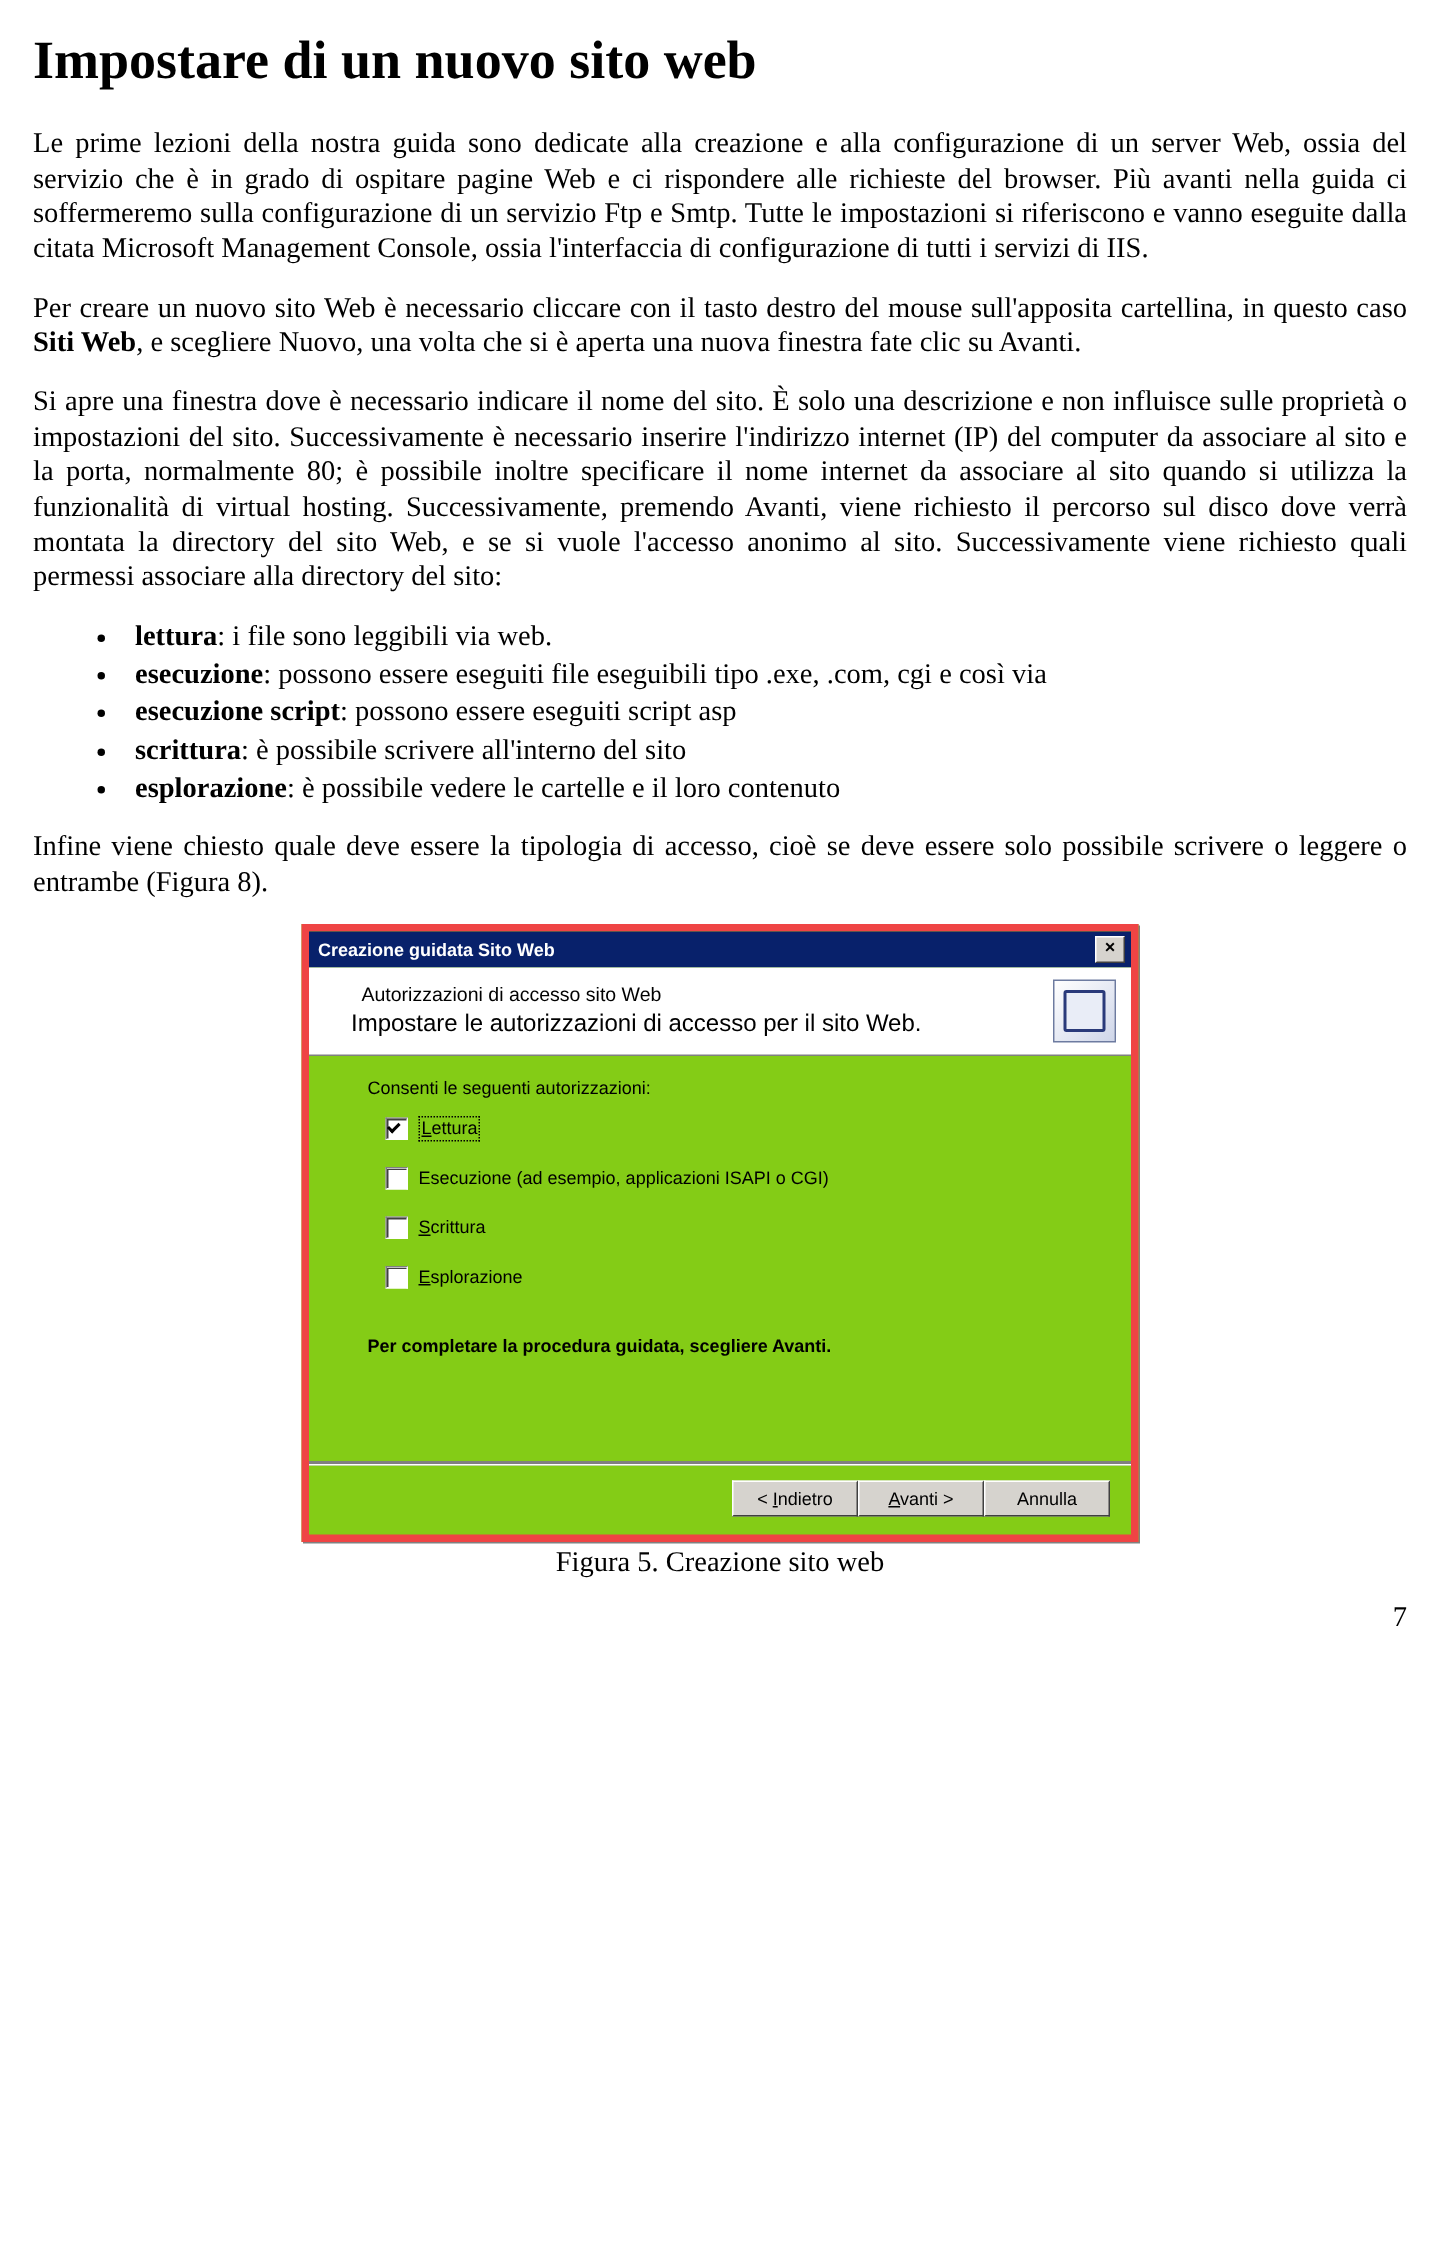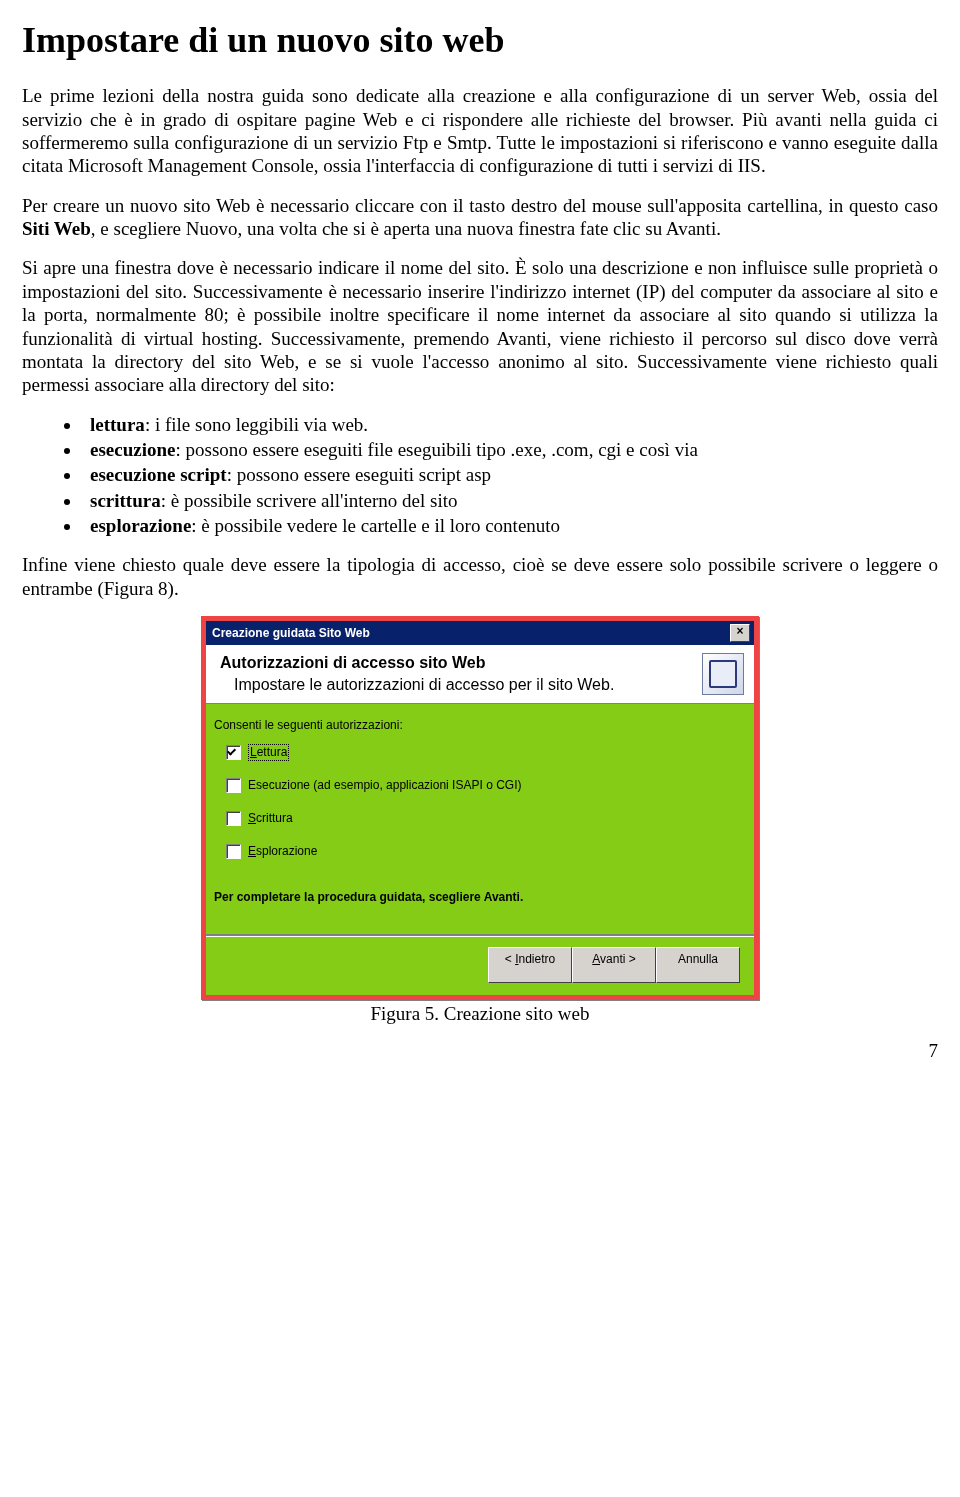--- a/index.html
+++ b/index.html
@@ -91,22 +91,23 @@
   }
   .head-panel {
     background: #fff;
     border-bottom: 1px solid #808080;
     padding: 8px 10px 8px 14px;
     display: flex;
     align-items: center;
     justify-content: space-between;
   }
   .head-text .head-title {
-    font-weight: bold;
-    font-size: 16px;
+    font-weight: normal;
+    font-size: 13px;
+    margin-left: 21px;
   }
   .head-text .head-sub {
     font-size: 16px;
     margin-left: 14px;
     margin-top: 2px;
   }
   .head-icon {
     width: 40px;
     height: 40px;
     flex-shrink: 0;
@@ -116,22 +117,22 @@
   }
   .head-icon::after{
     content:"";
     position:absolute;
     top:6px; left:6px; right:6px; bottom:6px;
     border:2px solid #2a3a7a;
     border-radius:2px;
     background:#e9edf7;
   }
   .body-panel {
-    padding: 14px 24px 10px 8px;
-    height: 230px;
+    padding: 14px 24px 10px 39px;
+    height: 270px;
     box-sizing: border-box;
   }
   .body-label {
     margin-bottom: 12px;
   }
   .chk-row {
     display: flex;
     align-items: center;
     margin: 7px 0 17px 12px;
     height: 16px;
@@ -184,21 +185,21 @@
     margin: 0;
   }
   .button-row {
     padding: 10px 14px 12px 14px;
     display: flex;
     justify-content: flex-end;
     gap: 0;
   }
   .btn {
     min-width: 84px;
-    height: 36px;
+    height: 24px;
     background: #d6d3ce;
     border-top: 1px solid #fff;
     border-left: 1px solid #fff;
     border-right: 1px solid #404040;
     border-bottom: 1px solid #404040;
     font-family: Tahoma, Arial, sans-serif;
     font-size: 12px;
     text-align: center;
     line-height: 22px;
     padding: 0 6px;

